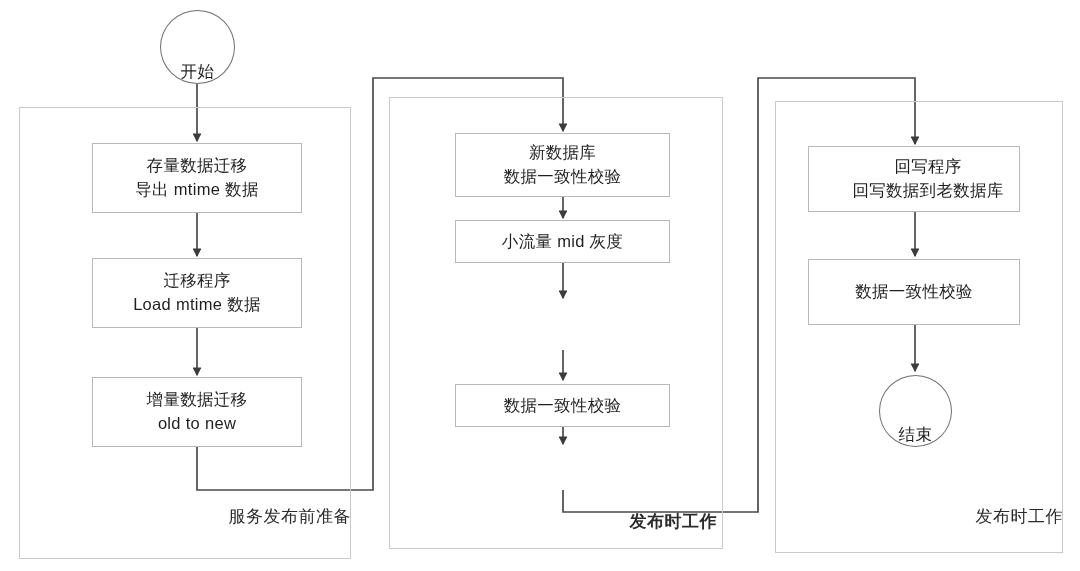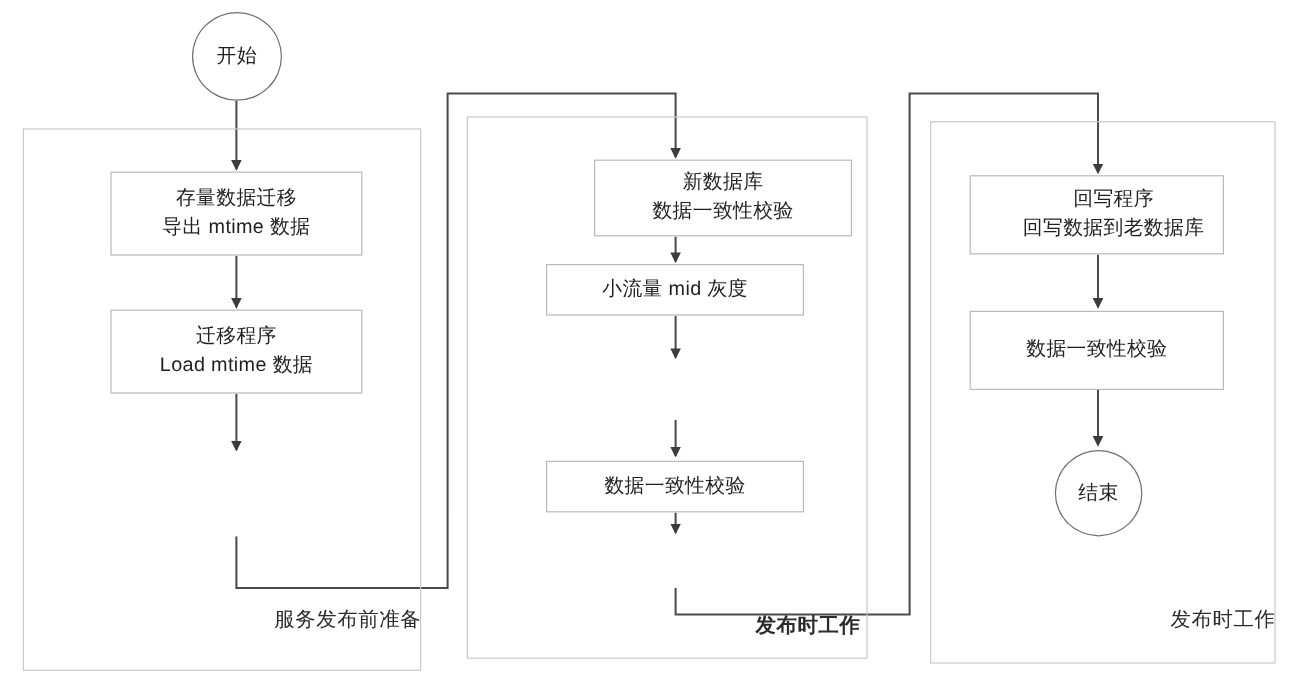--- a/index.html
+++ b/index.html
@@ -50,21 +50,21 @@
     letter-spacing:.3px;
   }
   .node .ln{display:block;white-space:nowrap;}
   .terminal{
     position:absolute;
     box-sizing:border-box;
     border:1.4px solid #6f6f6f;
     border-radius:50%;
     background:#ffffff;
     display:flex;
-    align-items:center;
+    align-items:flex-end;
     justify-content:center;
     color:#1f1f1f;
     font-size:16.5px;
     letter-spacing:.5px;
   }
 </style>
 </head>
 <body>
 
 <div id="stage">
@@ -117,22 +117,26 @@
   <div class="node" style="left:92px;top:143px;width:210px;height:70px;">
     <span class="ln">存量数据迁移</span>
     <span class="ln">导出 mtime 数据</span>
   </div>
 
   <div class="node" style="left:92px;top:258px;width:210px;height:70px;">
     <span class="ln">迁移程序</span>
     <span class="ln">Load mtime 数据</span>
   </div>
 
+  <div class="node" style="left:92px;top:377px;width:210px;height:70px;">
+    <span class="ln">增量数据迁移</span>
+    <span class="ln">old to new</span>
+  </div>
 
-  <div class="node" style="left:455px;top:133px;width:215px;height:64px;margin-left:40px;">
+  <div class="node" style="left:455px;top:133px;width:215px;height:64px;">
     <span class="ln">新数据库</span>
     <span class="ln">数据一致性校验</span>
   </div>
 
   <div class="node" style="left:455px;top:220px;width:215px;height:43px;">
     <span class="ln">小流量 mid 灰度</span>
   </div>
 
 
   <div class="node" style="left:455px;top:384px;width:215px;height:43px;">

